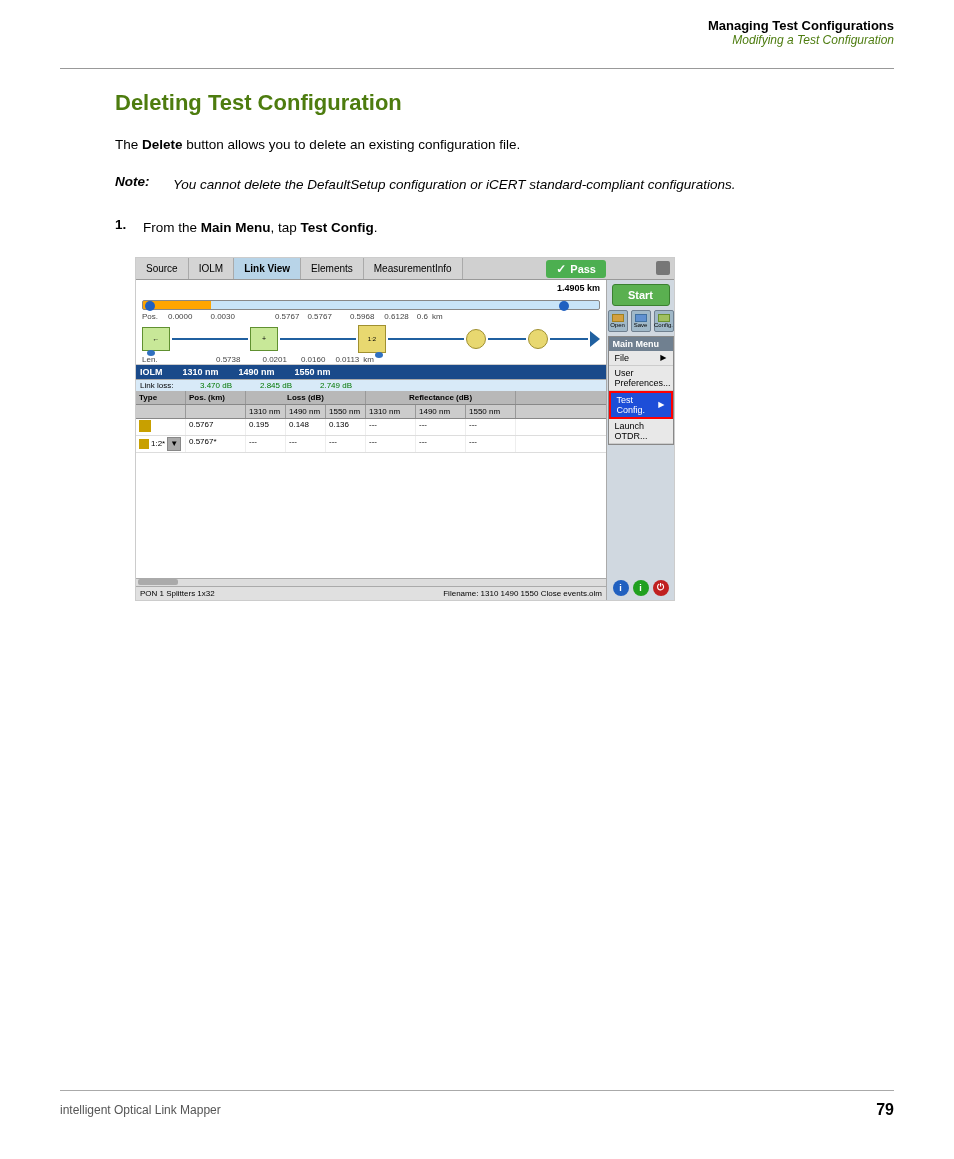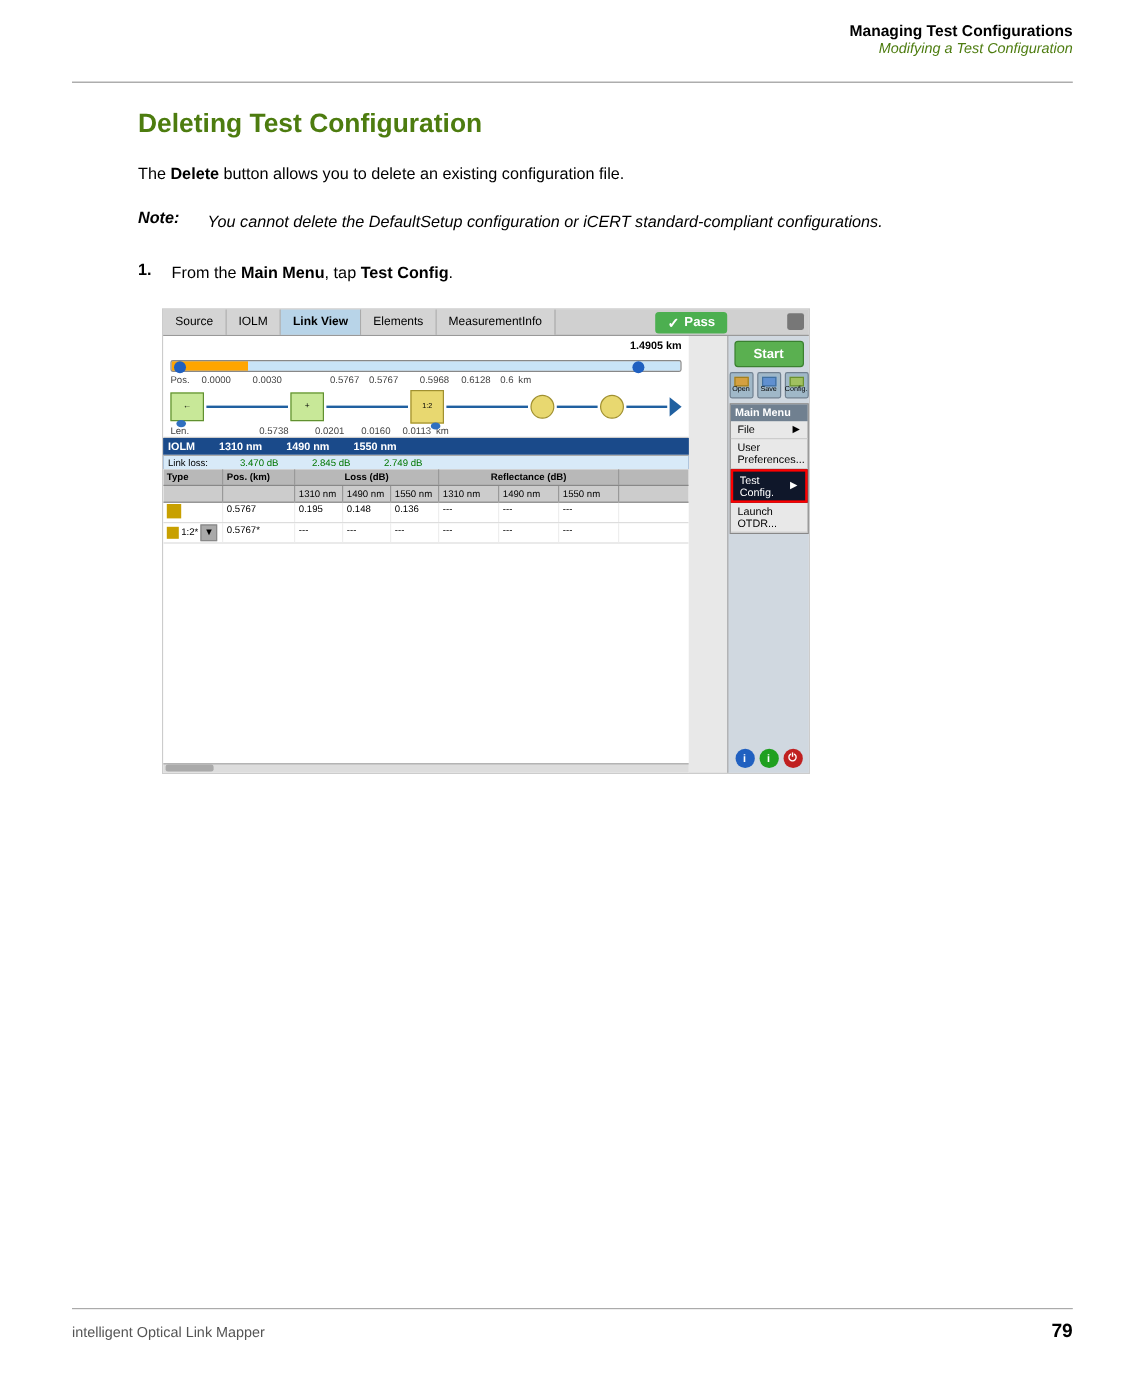--- a/index.html
+++ b/index.html
@@ -160,22 +160,21 @@
       align-items: center;
       gap: 4px;
     }
     .pass-check {
       font-size: 12px;
     }
 
     
     .screenshot-body {
       display: flex;
-      height: 364px;
-      gap: 32px;
+      height: 320px;
     }
 
     
     .main-area {
       flex: 1;
       display: flex;
       flex-direction: column;
       background: #f0f0f0;
       overflow: hidden;
     }
@@ -339,21 +338,21 @@
     }
     .menu-item {
       padding: 2px 6px;
       border-bottom: 1px solid #ccc;
       cursor: pointer;
       display: flex;
       justify-content: space-between;
       align-items: center;
     }
     .menu-item.highlighted {
-      background: #0f172a;
+      background: #1d4ed8;
       color: white;
       border: 2px solid #ff0000;
     }
     .menu-arrow { font-size: 8px; }
 
     
     .bottom-icons {
       display: flex;
       gap: 4px;
       margin-top: auto;
@@ -558,20 +557,24 @@
             <span class="events-cell" style="width:50px;">---</span>
             <span class="events-cell" style="width:50px;">---</span>
             <span class="events-cell" style="width:50px;">---</span>
           </div>
         </div>
 
         <div style="height:8px;background:#ddd;border-top:1px solid #aaa;display:flex;align-items:center;padding:0 2px;">
           <div style="width:40px;height:6px;background:#aaa;border-radius:2px;"></div>
         </div>
 
+        <div class="status-bar">
+          <span>PON 1 Splitters 1x32</span>
+          <span>Filename: 1310 1490 1550 Close events.olm</span>
+        </div>
 
       </div>
 
       <div class="right-panel">
         <div class="start-btn">Start</div>
         <div class="icon-row">
           <div class="icon-btn" style="display:flex;flex-direction:column;align-items:center;width:20px;height:22px;">
             <div style="width:12px;height:8px;background:#d4a040;border:1px solid #a08020;"></div>
             <div style="font-size:6px;">Open</div>
           </div>

